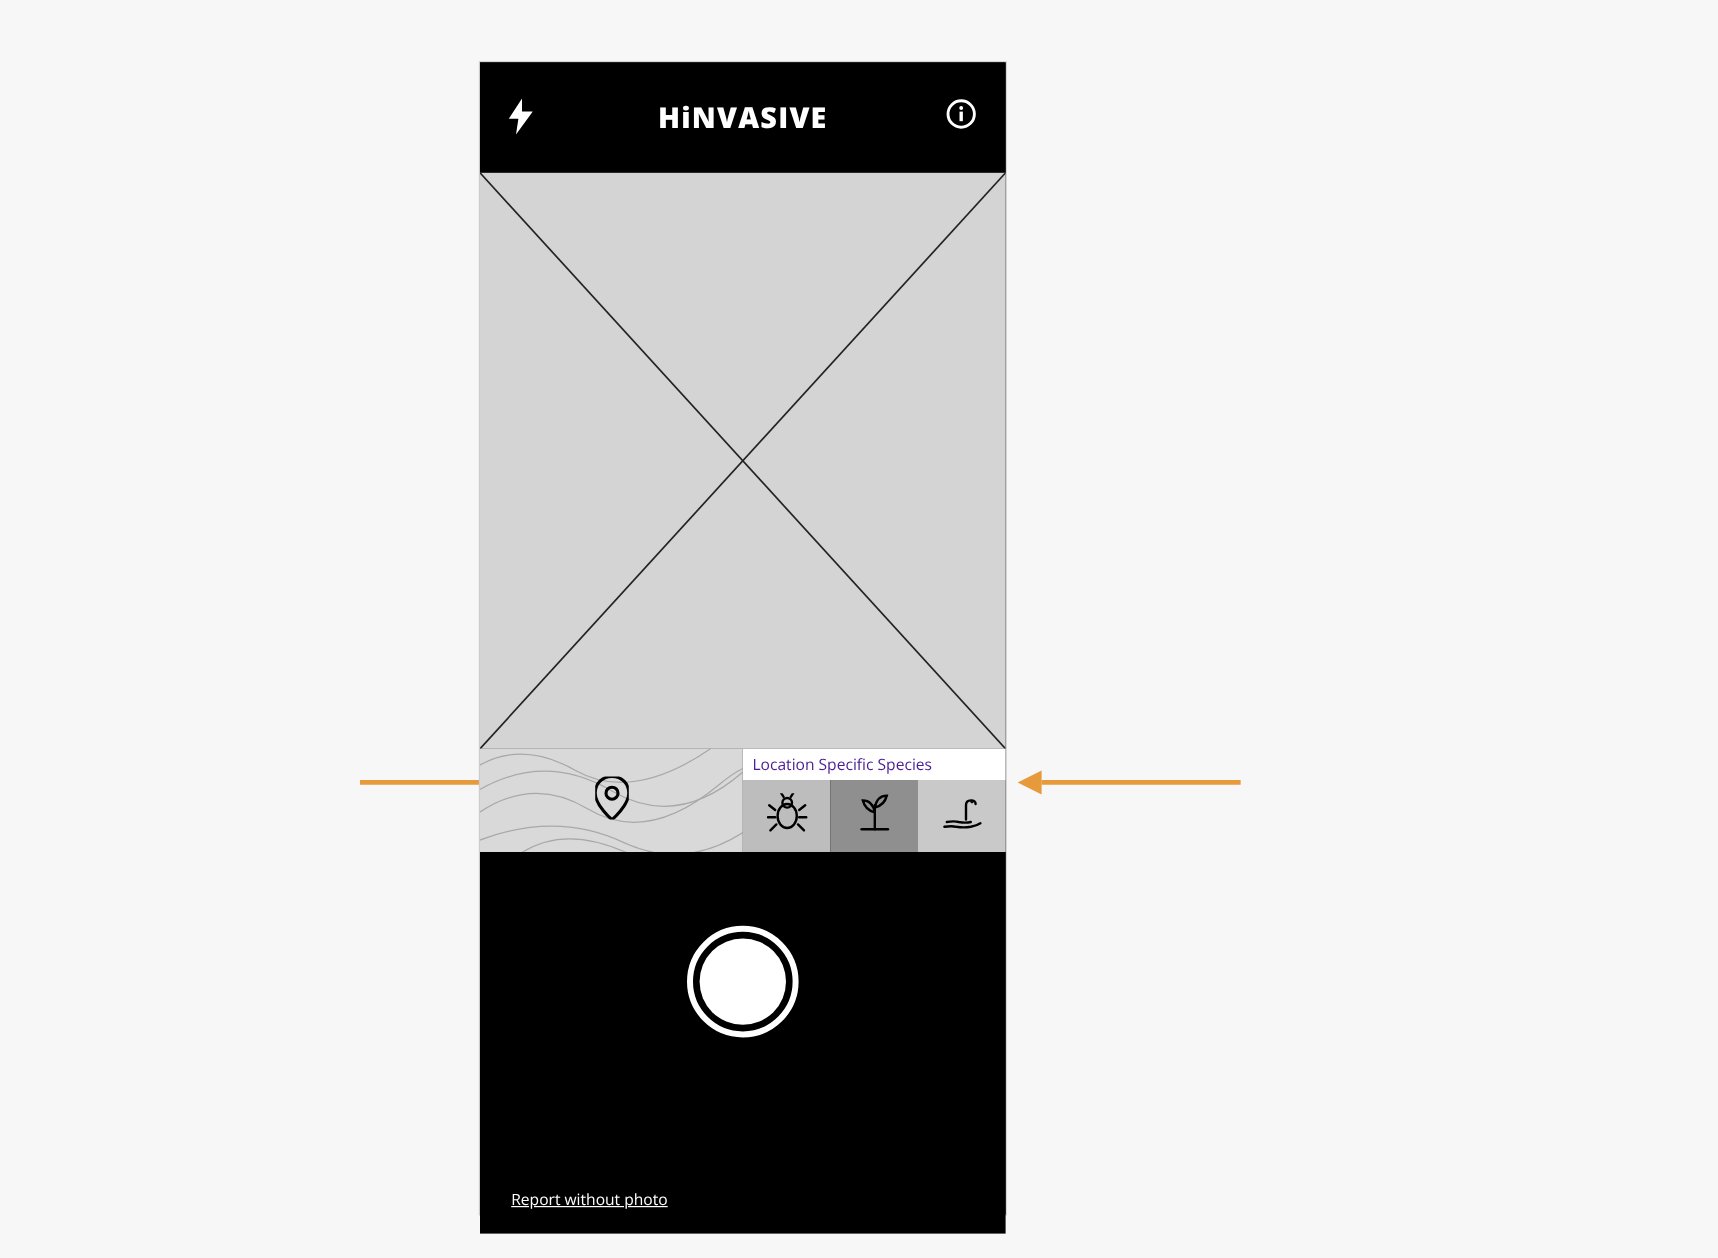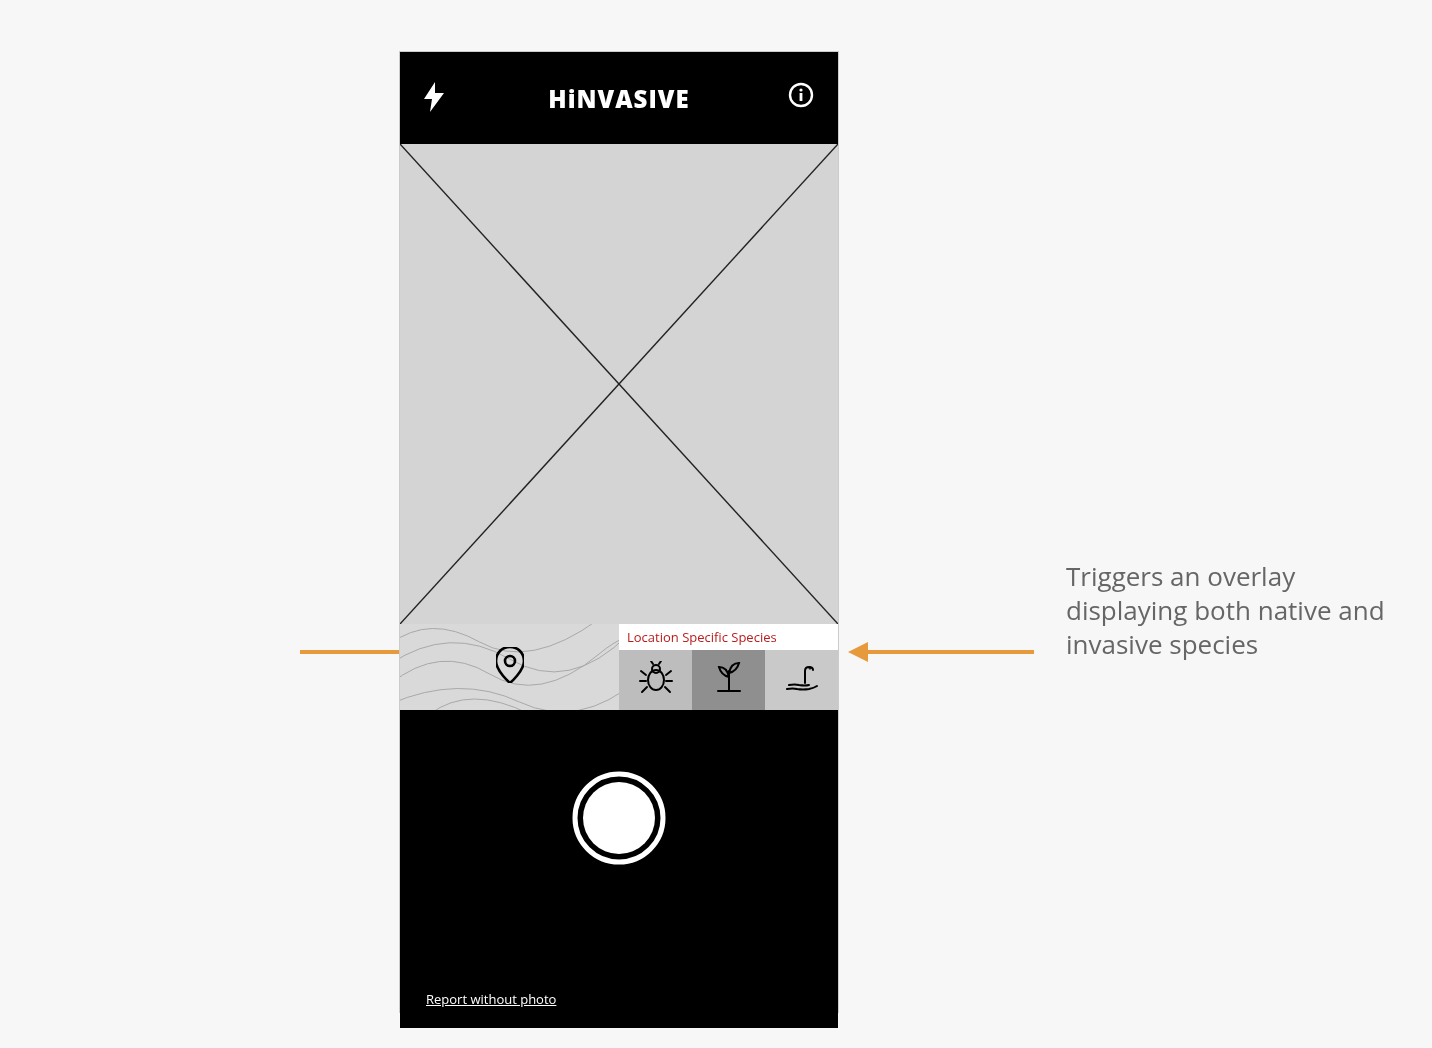--- a/index.html
+++ b/index.html
@@ -9,21 +9,21 @@
   .topbar{position:relative;height:92px;background:#000;color:#fff;display:flex;align-items:center;justify-content:center;}
   .topbar .title{font-weight:800;font-size:24px;letter-spacing:1px;}
   .topbar .flash{position:absolute;left:24px;top:30px;}
   .topbar .info{position:absolute;right:24px;top:30px;}
   .viewport{position:relative;height:480px;background:#d4d4d4;}
   .viewport svg{position:absolute;inset:0;width:100%;height:100%;}
   .midbar{position:relative;height:86px;display:flex;}
   .gps{position:relative;flex:0 0 50%;background:#d9d9d9;display:flex;align-items:center;justify-content:center;overflow:hidden;}
   .gps svg.topo{position:absolute;inset:0;width:100%;height:100%;opacity:.6;}
   .species{flex:1;display:flex;flex-direction:column;}
-  .sp-label{height:26px;background:#fff;display:flex;align-items:center;font-size:13px;padding-left:8px;color:#b91c1c;}
+  .sp-label{height:26px;background:#fff;display:flex;align-items:center;font-size:13px;padding-left:8px;color:#4c1d95;}
   .sp-icons{flex:1;display:flex;}
   .sp-icons > div{flex:1;display:flex;align-items:center;justify-content:center;}
   .sp-icons .a{background:#bdbdbd;}
   .sp-icons .b{background:#8f8f8f;}
   .sp-icons .c{background:#c9c9c9;}
   .shutterzone{position:relative;height:318px;background:#000;}
   .shutter{position:absolute;left:50%;top:60px;transform:translateX(-50%);}
   .report{position:absolute;left:26px;bottom:20px;color:#fff;font-size:13px;text-decoration:underline;cursor:pointer;}
   
   .ann{position:absolute;max-width:330px;font-size:26px;line-height:1.3;color:#666;}
@@ -34,21 +34,20 @@
 </head>
 <body>
 
 <div class="stage">
 
   <svg class="arrow" style="left:300px;top:640px;width:120px;height:24px" viewBox="0 0 120 24">
     <line x1="0" y1="12" x2="100" y2="12" stroke="#e69a3c" stroke-width="4"></line>
     <polygon points="100,2 120,12 100,22" fill="#e69a3c"></polygon>
   </svg>
 
-  <div class="ann ann-right">Triggers an overlay displaying both native and invasive species</div>
   <svg class="arrow" style="left:848px;top:640px;width:186px;height:24px" viewBox="0 0 186 24">
     <line x1="186" y1="12" x2="20" y2="12" stroke="#e69a3c" stroke-width="4"></line>
     <polygon points="20,2 0,12 20,22" fill="#e69a3c"></polygon>
   </svg>
 
   <div class="phone">
 
     <div class="topbar">
       <span class="flash">
         <svg width="20" height="30" viewBox="0 0 20 30">

